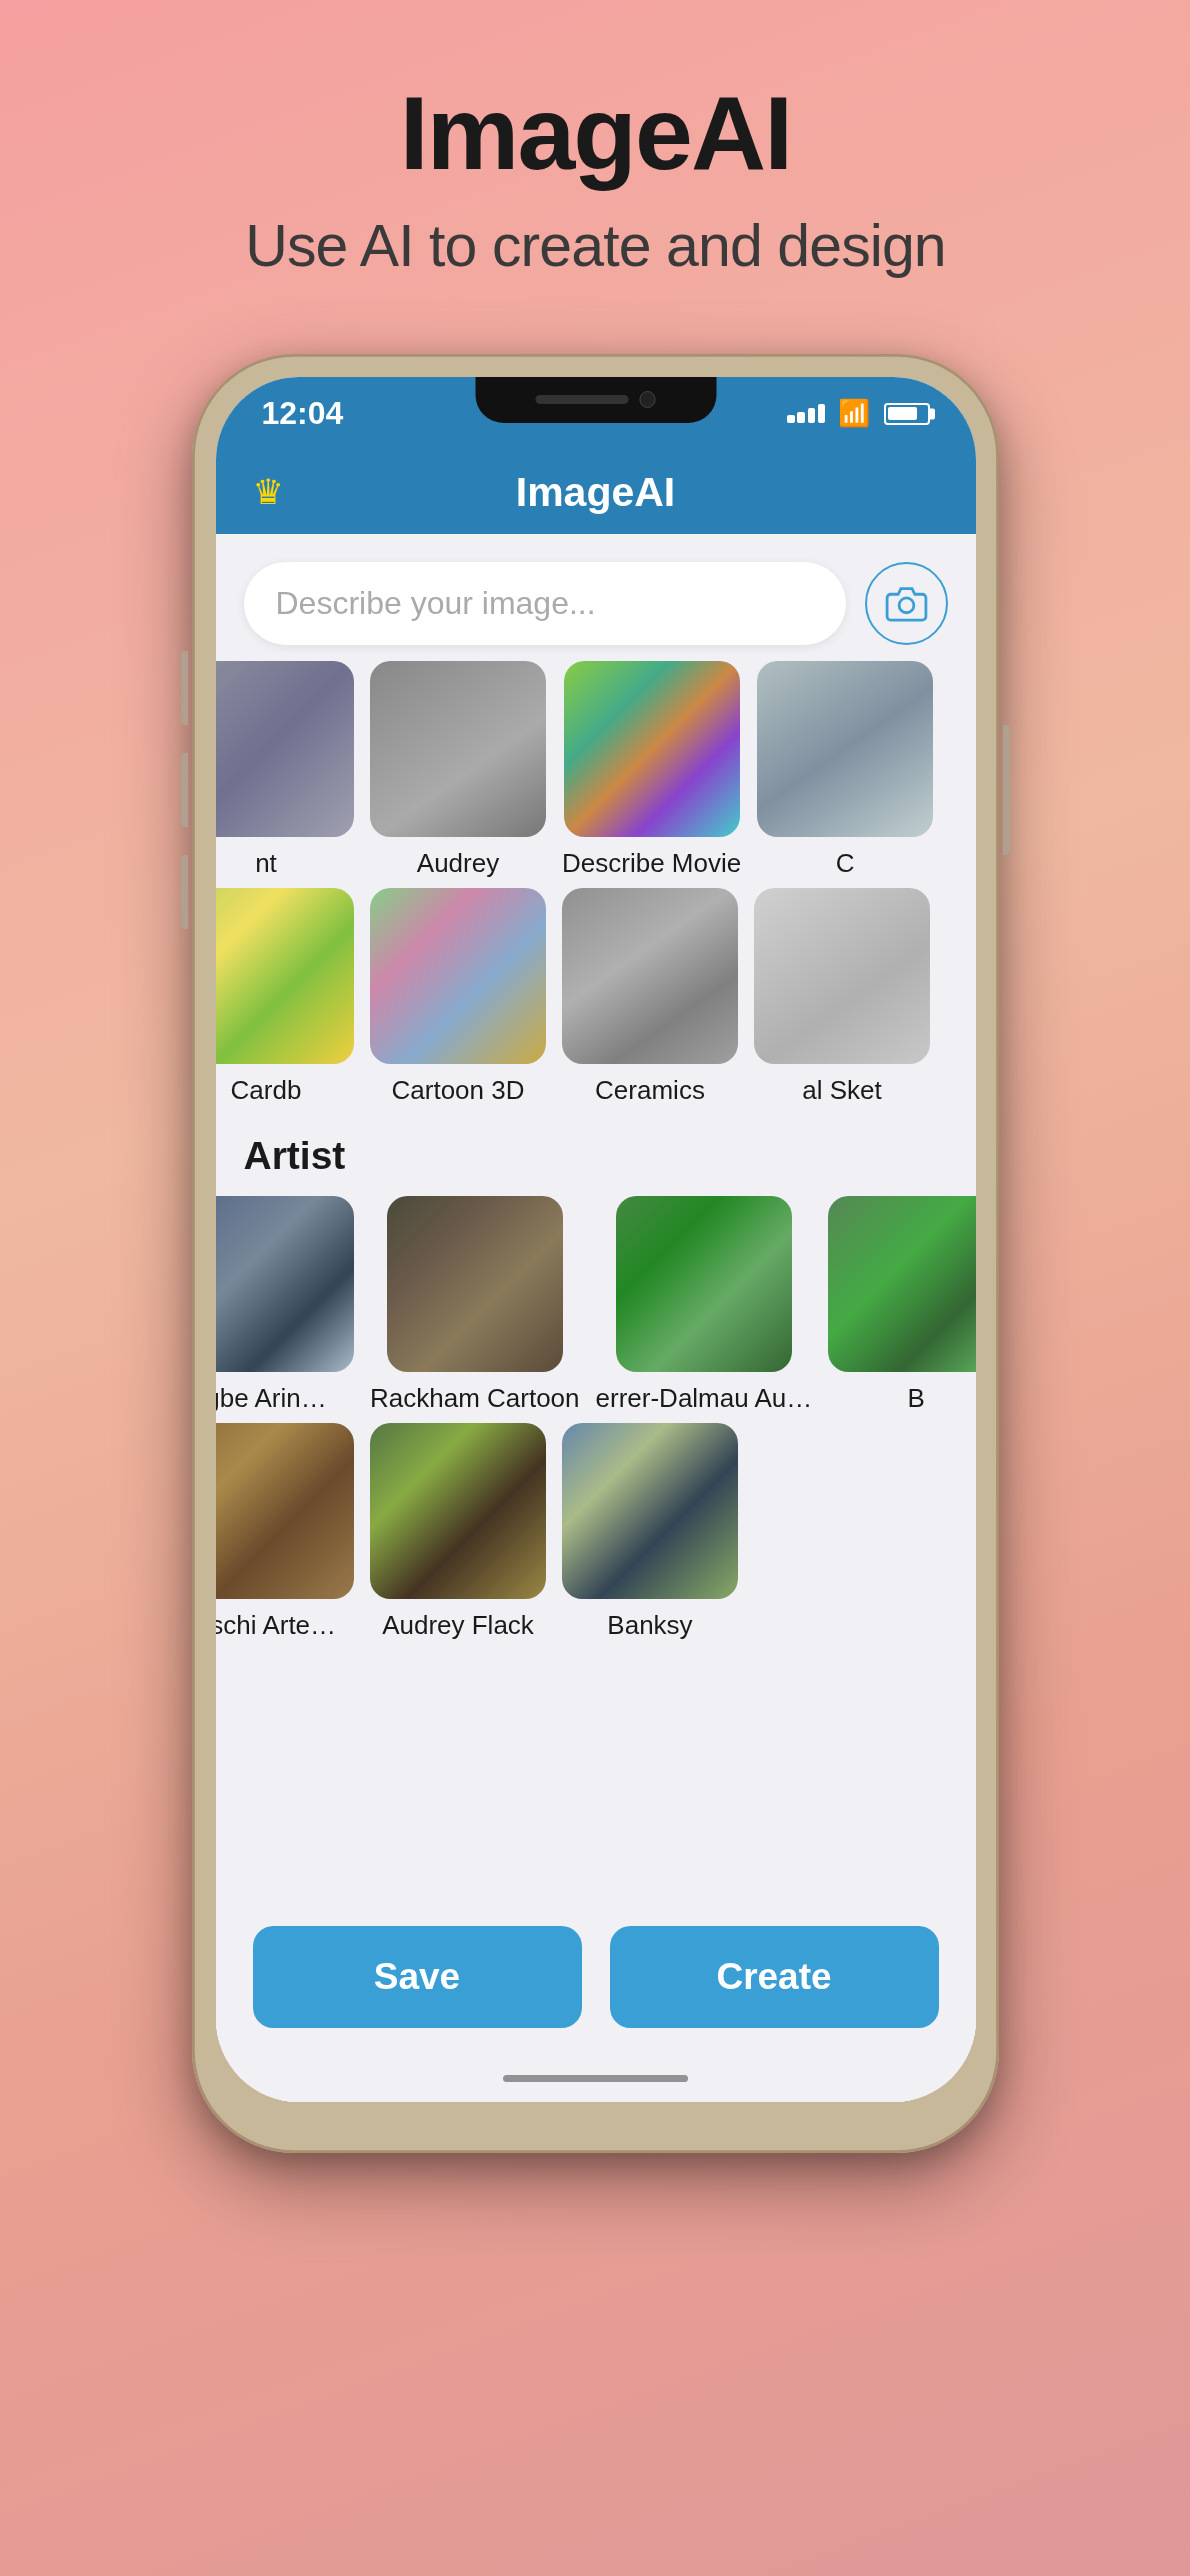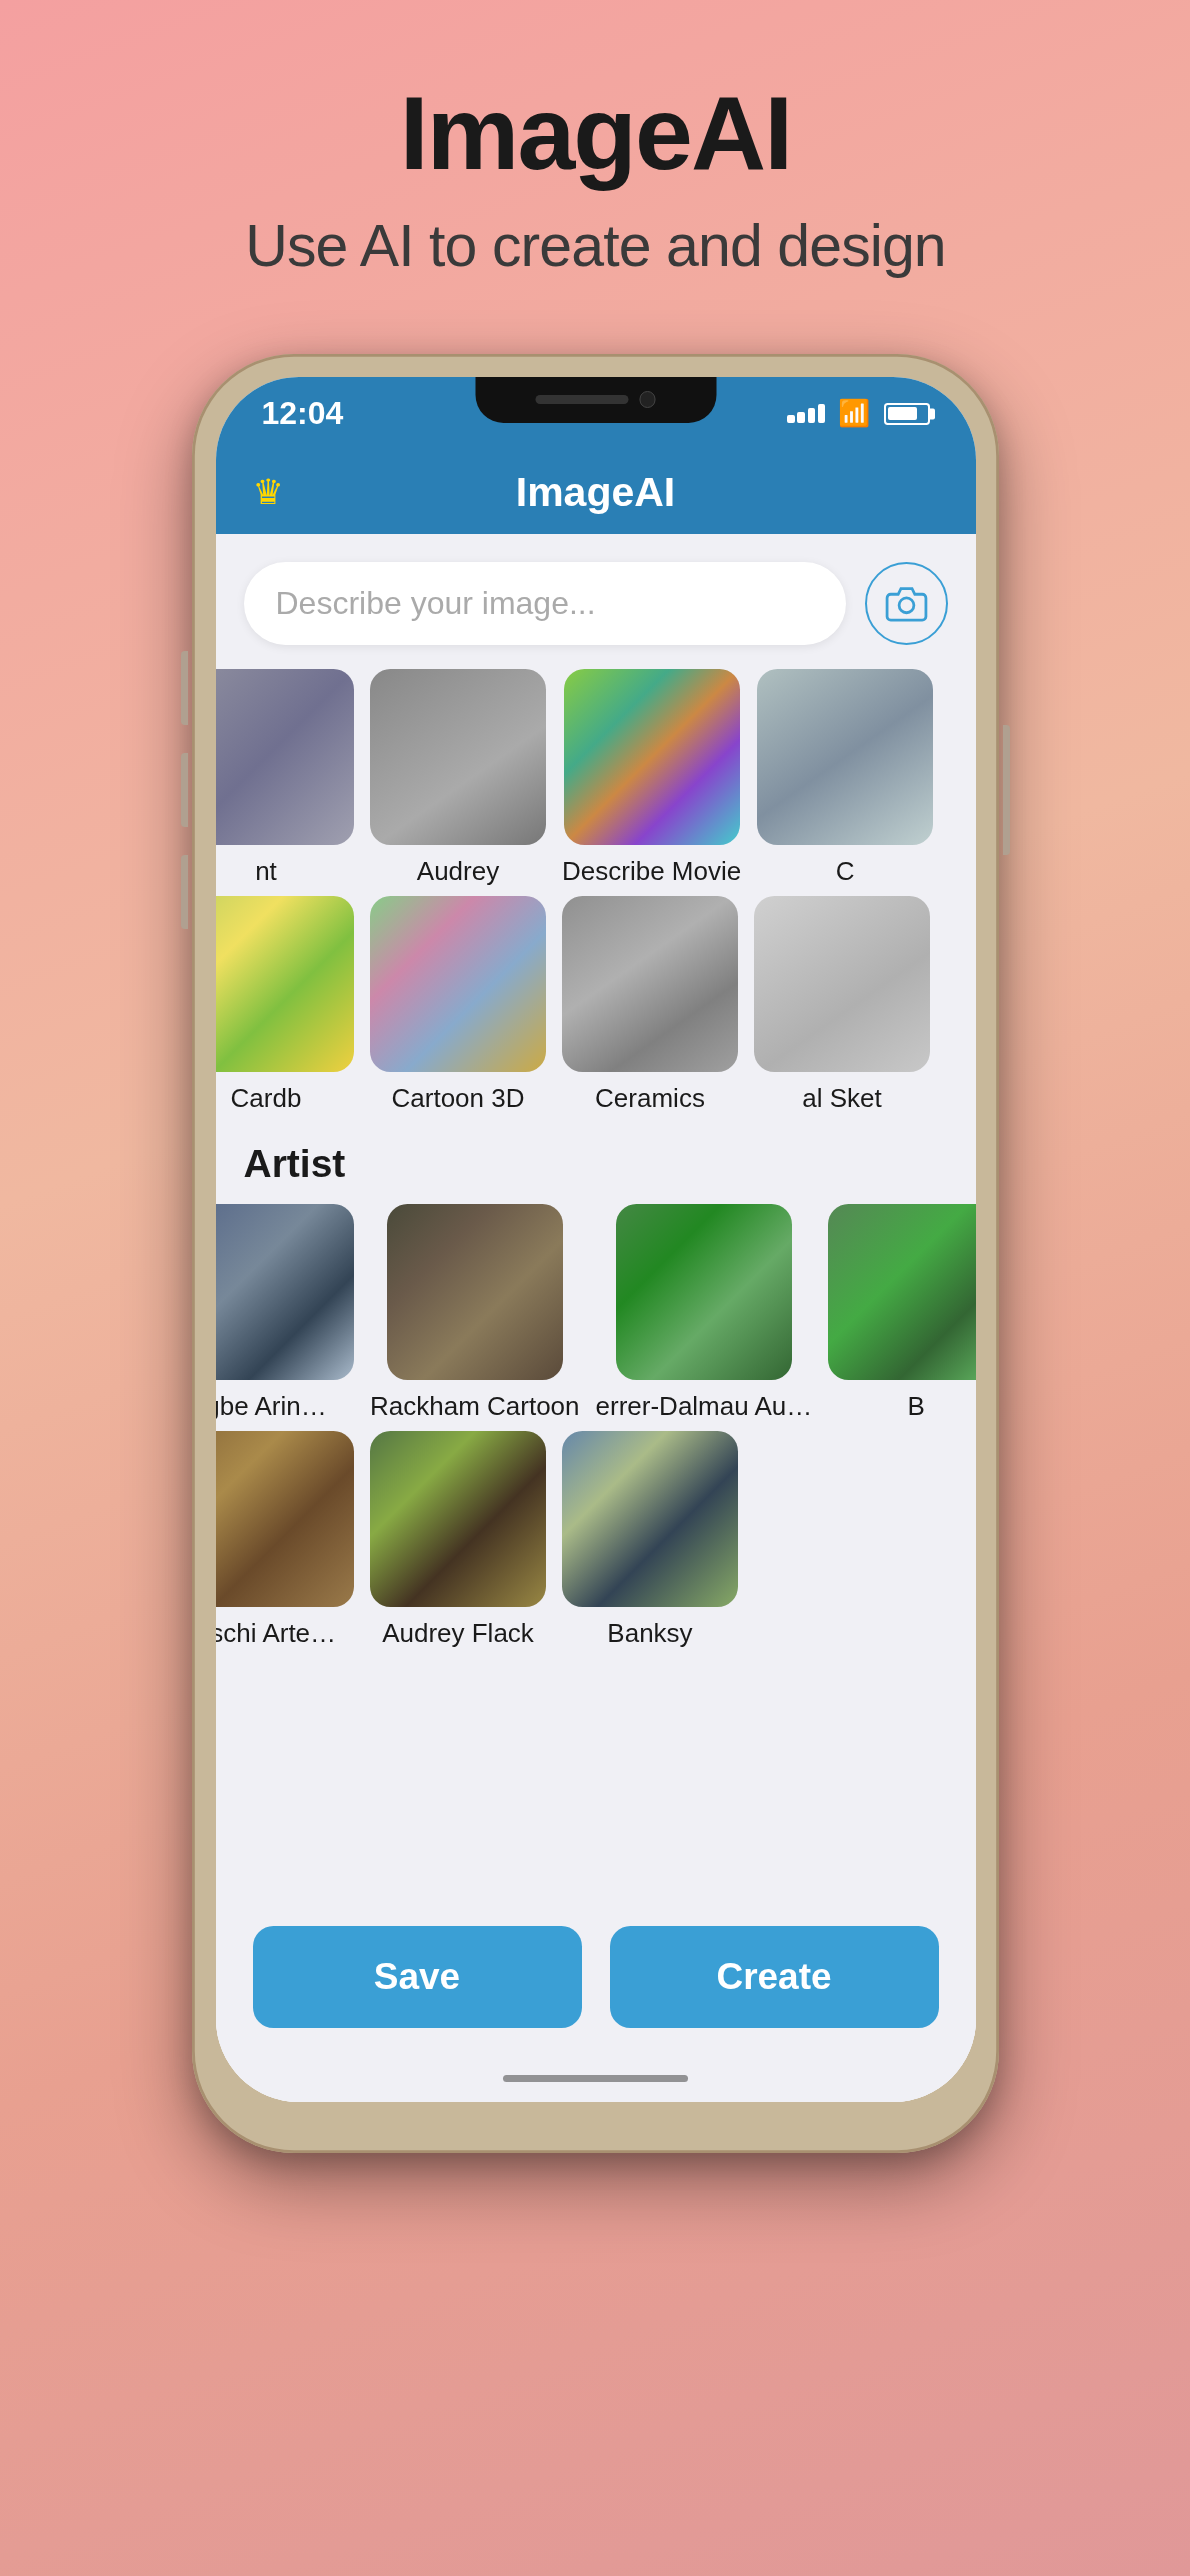--- a/index.html
+++ b/index.html
@@ -219,21 +219,21 @@
       flex-direction: column;
       padding: 28px 0 0;
     }
 
     
     .search-bar-container {
       padding: 0 28px;
       display: flex;
       align-items: center;
       gap: 18.5px;
-      margin-bottom: 24px;
+      margin-bottom: 16px;
     }
 
     .search-bar {
       flex: 1;
       height: 83px;
       background: white;
       border-radius: 46px;
       display: flex;
       align-items: center;
       padding: 0 32px;

